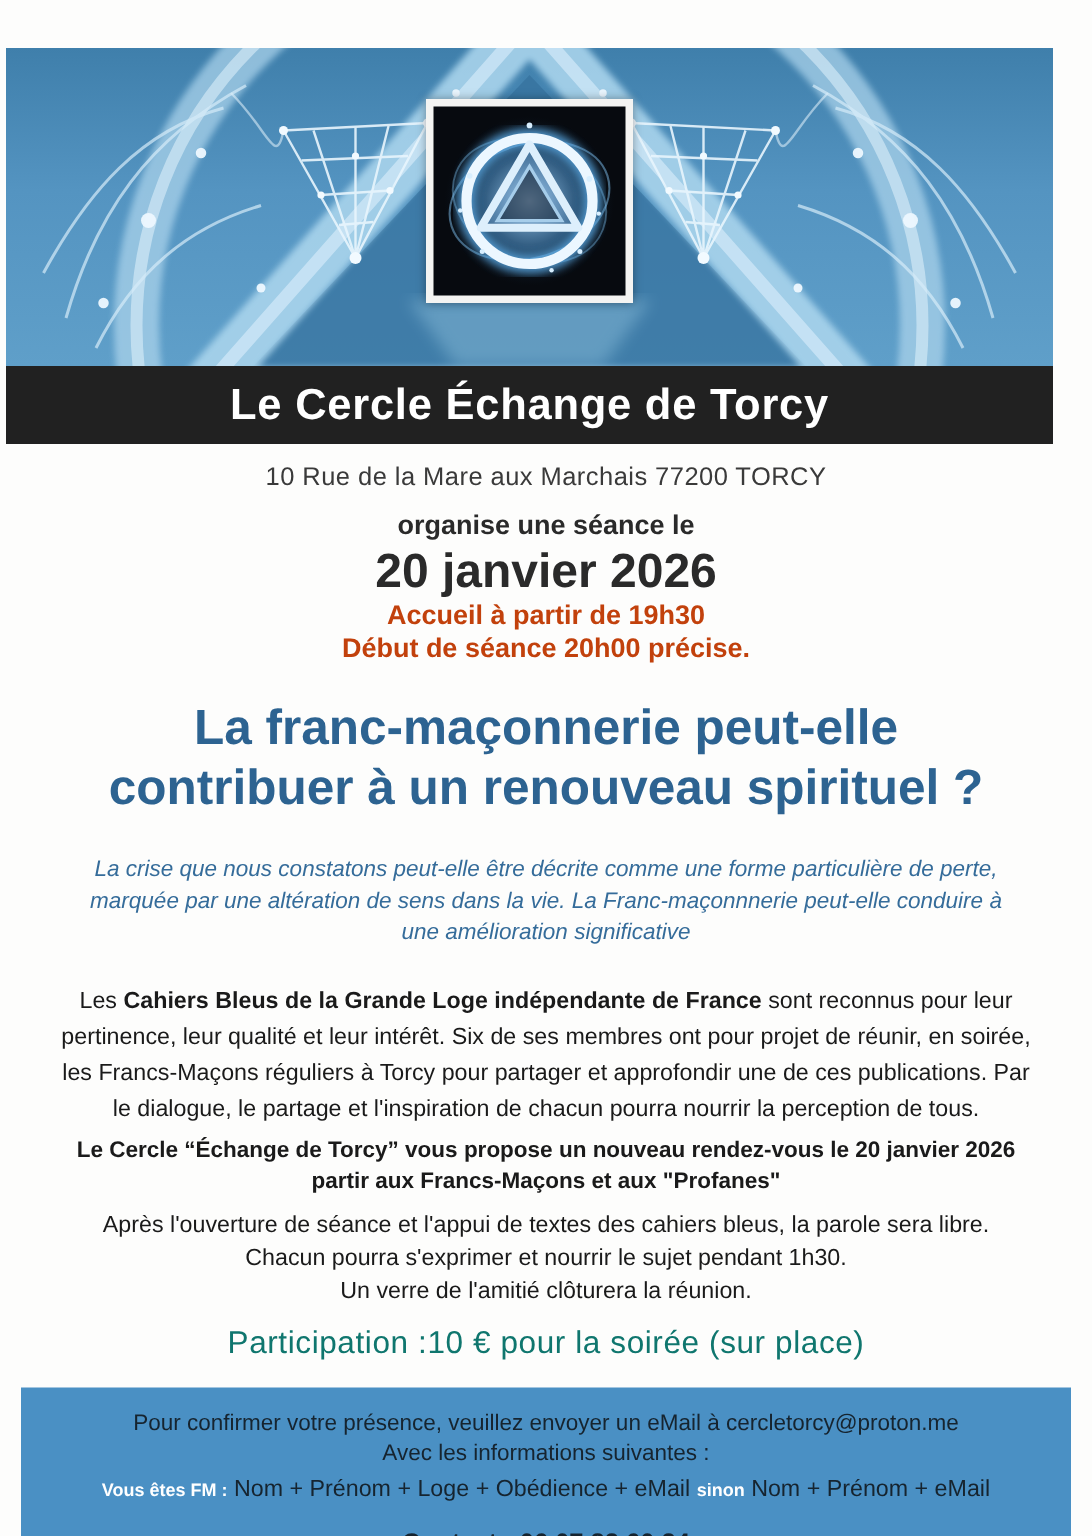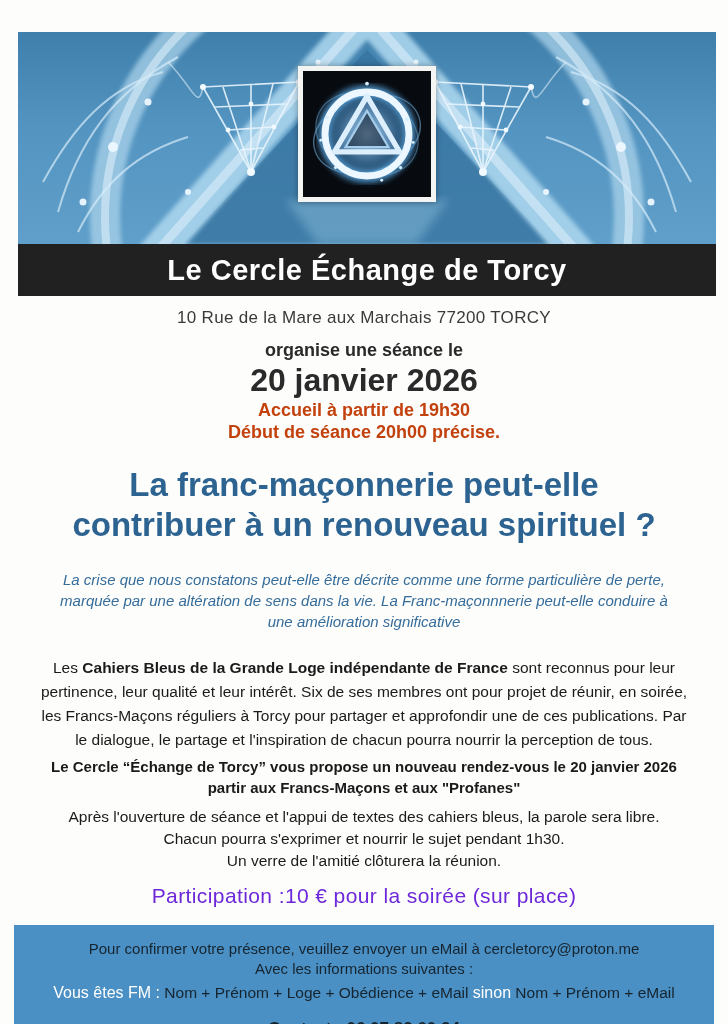--- a/index.html
+++ b/index.html
@@ -8,21 +8,21 @@
     background:#fdfdfc;
     font-family:"Liberation Sans", sans-serif;
     color:#1c1c1c;
     overflow:hidden;
   }
   .page{position:relative;width:728px;height:1024px;}
 
   
   .banner{
     position:relative;
-    margin:32px 0 0 18px;
+    margin:32px 0 0 4px;
     width:698px;
   }
   .banner-art{
     position:relative;
     width:698px;height:212px;
     overflow:hidden;
     background:linear-gradient(180deg,#4181ad 0%,#5899c5 45%,#5f9fc9 100%);
   }
   .banner-art svg{display:block;width:698px;height:212px;}
   .logo-box{
@@ -110,21 +110,21 @@
     margin:0 auto;
     width:680px;
     font-size:15.5px;
     line-height:22px;
     color:#1a1a1a;
   }
   .body-line.first{margin-top:8px;}
   .participation{
     margin-top:12px;
     font-size:21px;
-    color:#6d28d9;
+    color:#0f766e;
     letter-spacing:.4px;
   }
 
   
   .footer-box{
     position:absolute;
     left:14px;top:893px;
     width:700px;height:112px;
     background:var(--footer-blue,#4a90c4);
     text-align:center;
@@ -137,22 +137,22 @@
     color:#16242f;
   }
   .footer-fm{
     margin-top:3px;
     font-size:15.5px;
     line-height:22px;
     color:#16242f;
   }
   .fm-label, .fm-sinon{
     color:#ffffff;
-    font-weight:normal;
-    font-size:16px;
+    font-weight:bold;
+    font-size:12px;
     margin-top:36px;
   }
   .footer-contact{
     margin-top:15px;
     font-size:17px;
     font-weight:bold;
     color:#16242f;
   }
 </style>
 </head>

